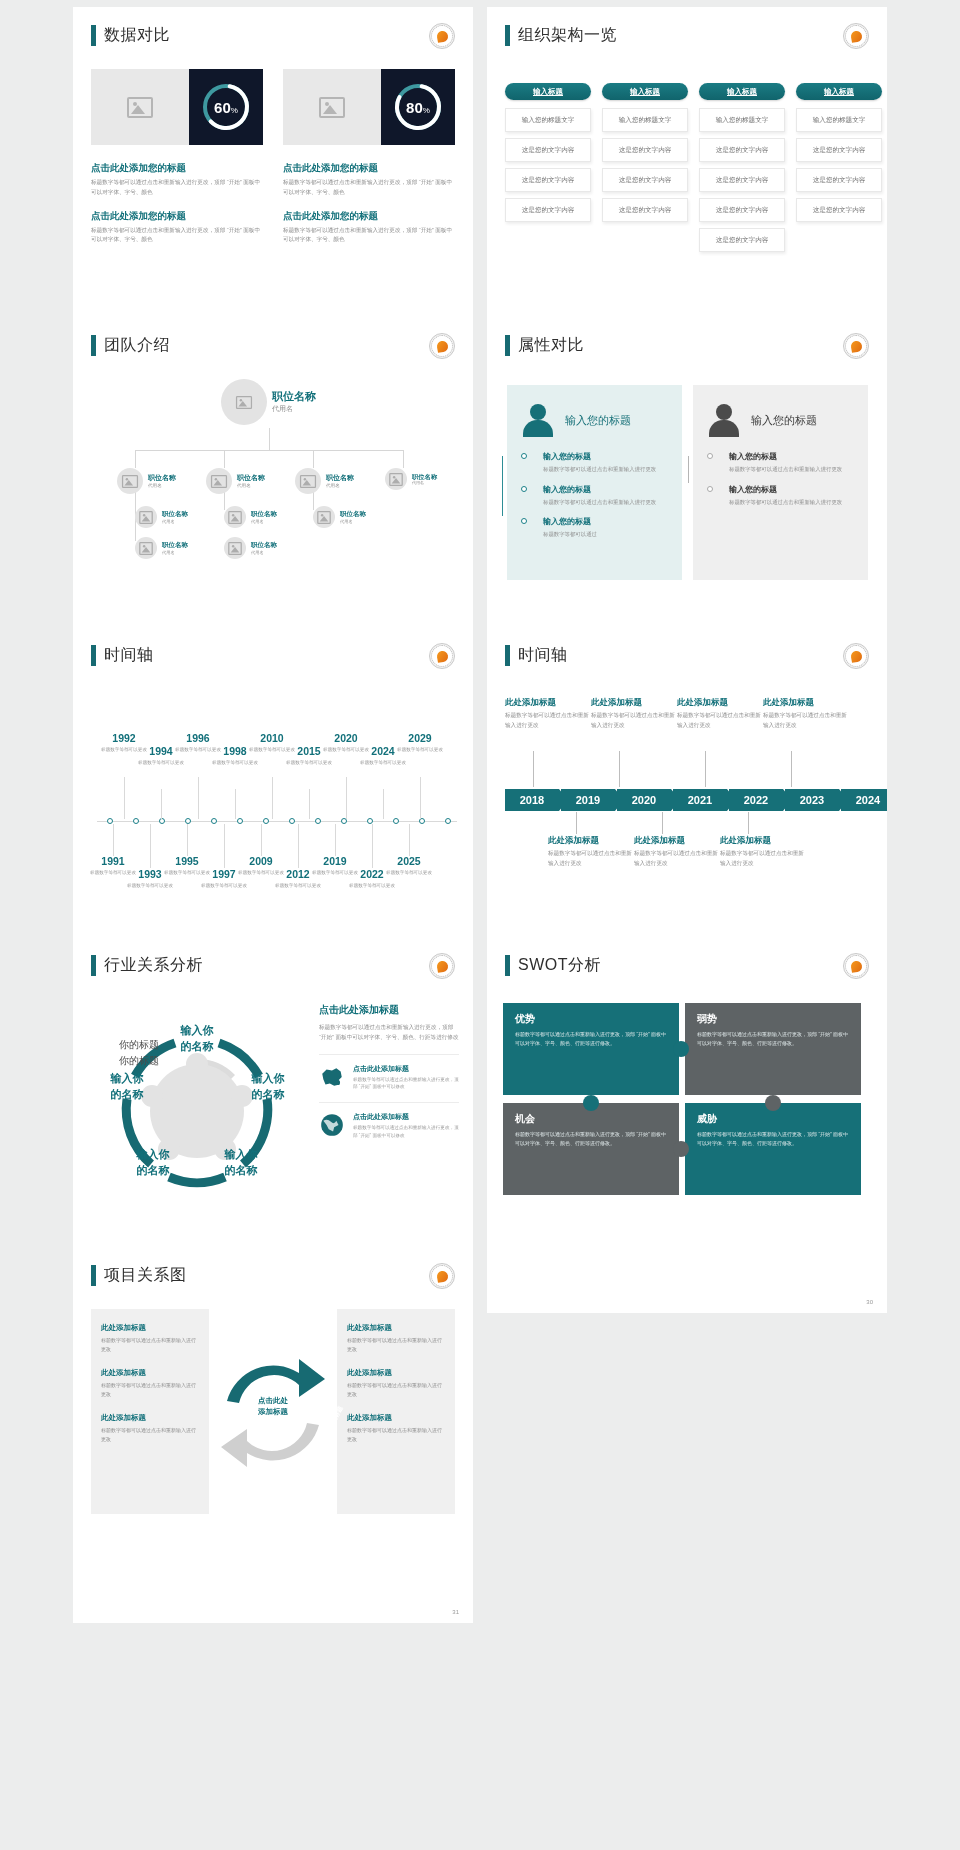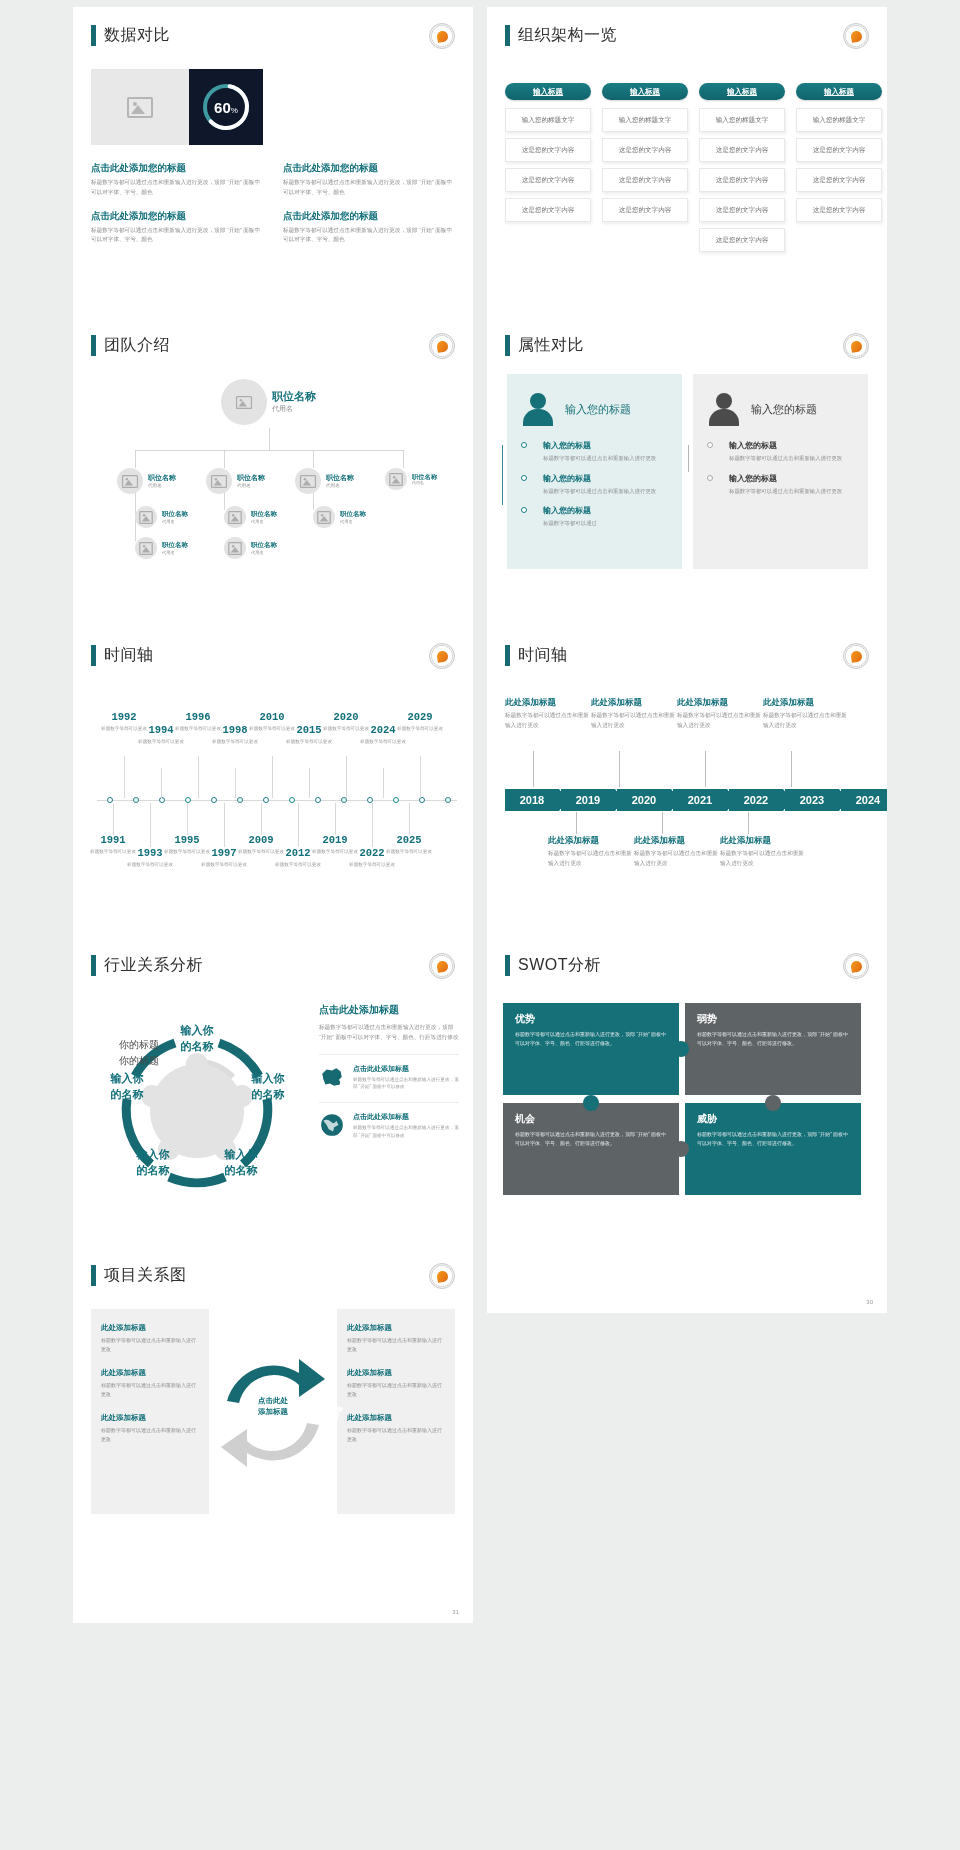--- a/index.html
+++ b/index.html
@@ -94,21 +94,21 @@
   .tav{border-radius:50%;background:#e3e3e3;display:flex;align-items:center;justify-content:center;flex:none;}
   .tav .img-icon{border-color:#adadad;transform:scale(.62);}
   .tav .img-icon::before{border-bottom-color:#adadad;}
   .tav .img-icon::after{background:#adadad;}
   .tname{font-size:9px;font-weight:bold;color:#12707a;line-height:1.25;}
   .tsub{font-size:6px;color:#8f8f8f;}
   .tname.sm{font-size:7px;}
   .tsub.sm{font-size:4.6px;}
   .tline{position:absolute;background:#d6d6d6;}
   
-  .ac-wrap{position:absolute;left:20px;top:57px;display:flex;gap:11px;}
+  .ac-wrap{position:absolute;left:20px;top:68px;display:flex;gap:11px;}
   .ac-card{width:175px;height:195px;padding:18px 14px;}
   .ac-card.l{background:#e4f0f0;}
   .ac-card.r{background:#efefef;}
   .ac-top{display:flex;align-items:center;gap:10px;margin-bottom:14px;}
   .person{width:34px;height:34px;position:relative;flex:none;}
   .person .head{position:absolute;left:9px;top:1px;width:16px;height:16px;border-radius:50%;}
   .person .body{position:absolute;left:2px;top:17px;width:30px;height:17px;border-radius:14px 14px 0 0;}
   .ac-h{font-size:11px;}
   .ac-card.l .ac-h{color:#167078;}
   .ac-card.r .ac-h{color:#3b3b3b;}
@@ -118,21 +118,21 @@
   .ac-card.l .ac-ih{color:#12707a;}
   .ac-card.r .ac-ih{color:#3b3b3b;}
   .ac-ip{font-size:5.4px;color:#8f8f8f;line-height:1.8;}
   .ac-dot{position:absolute;left:-22px;top:2px;width:6px;height:6px;border-radius:50%;background:#fff;}
   .ac-card.l .ac-dot{border:1.3px solid #1b8089;}
   .ac-card.r .ac-dot{border:1.3px solid #a9a9a9;}
   .ac-vline{position:absolute;left:-19.5px;top:5px;bottom:24px;width:1px;}
   .ac-card.l .ac-vline{background:#2c8d95;}
   .ac-card.r .ac-vline{background:#b5b5b5;}
   
-  .tl2{position:absolute;left:0;top:45px;width:400px;height:220px;font-family:Liberation Mono, monospace;}
+  .tl2{position:absolute;left:0;top:66px;width:400px;height:220px;}
   .tl2-axis{position:absolute;left:24px;right:16px;top:128px;height:1px;background:#d9d9d9;}
   .tl2-dot{position:absolute;top:125px;width:6px;height:6px;border-radius:50%;background:#fff;border:1.2px solid #1b8089;}
   .tl2-stem{position:absolute;width:1px;background:#d9d9d9;}
   .tl2-item{position:absolute;text-align:center;width:48px;}
   .tl2-y{font-size:10.5px;font-weight:bold;color:#12707a;line-height:1.1;}
   .tl2-d{font-size:4.6px;color:#9a9a9a;line-height:1.55;margin-top:1px;}
   
   .tl3{position:absolute;left:0;top:58px;width:400px;height:230px;}
   .tl3-bar{position:absolute;left:18px;top:104px;display:flex;}
   .tl3-chip{position:relative;height:22px;background:#167078;color:#fff;font-size:11px;font-weight:bold;
@@ -192,20 +192,34 @@
         <div class="dc-img">
             <div class="img-icon"></div>
           </div>
         <div class="dc-ring">
           <div class="ring-wrap">
             <svg class="ring-svg" width="54" height="54" viewBox="0 0 54 54">
               <circle cx="27" cy="27" r="21" fill="none" stroke="#3e99a0" stroke-width="4"></circle>
               <circle cx="27" cy="27" r="21" fill="none" stroke="#ffffff" stroke-width="4" stroke-linecap="round" stroke-dasharray="79 132" transform="rotate(-80 27 27)"></circle>
             </svg>
             <div class="ring-label"><span>60</span><span class="ring-pct">%</span></div>
+          </div>
+        </div>
+      </div>
+      <div class="dc-card">
+        <div class="dc-img">
+            <div class="img-icon"></div>
+          </div>
+        <div class="dc-ring">
+          <div class="ring-wrap">
+            <svg class="ring-svg" width="54" height="54" viewBox="0 0 54 54">
+              <circle cx="27" cy="27" r="21" fill="none" stroke="#3e99a0" stroke-width="4"></circle>
+              <circle cx="27" cy="27" r="21" fill="none" stroke="#ffffff" stroke-width="4" stroke-linecap="round" stroke-dasharray="105 132" transform="rotate(-80 27 27)"></circle>
+            </svg>
+            <div class="ring-label"><span>80</span><span class="ring-pct">%</span></div>
           </div>
         </div>
       </div>
     </div>
 
     <div class="dc-txts">
       <div class="dc-col">
         <div class="dc-h">点击此处添加您的标题</div>
         <div class="dc-p">标题数字等都可以通过点击和重新输入进行更改，顶部 “开始” 面板中可以对字体、字号、颜色</div>
         <div class="dc-h">点击此处添加您的标题</div>

